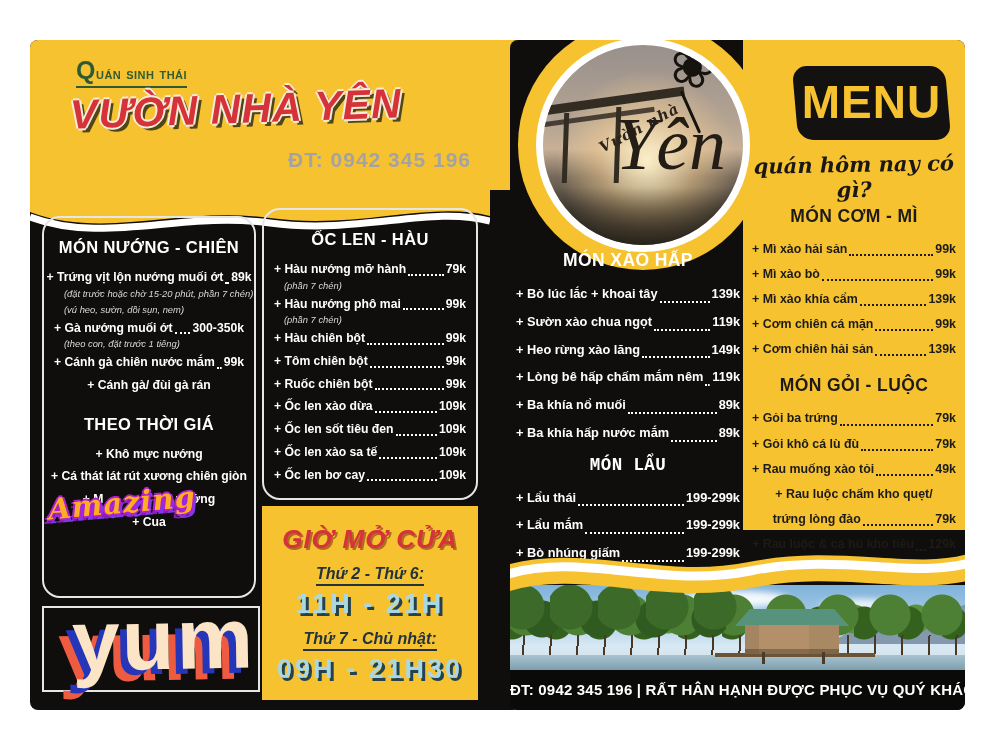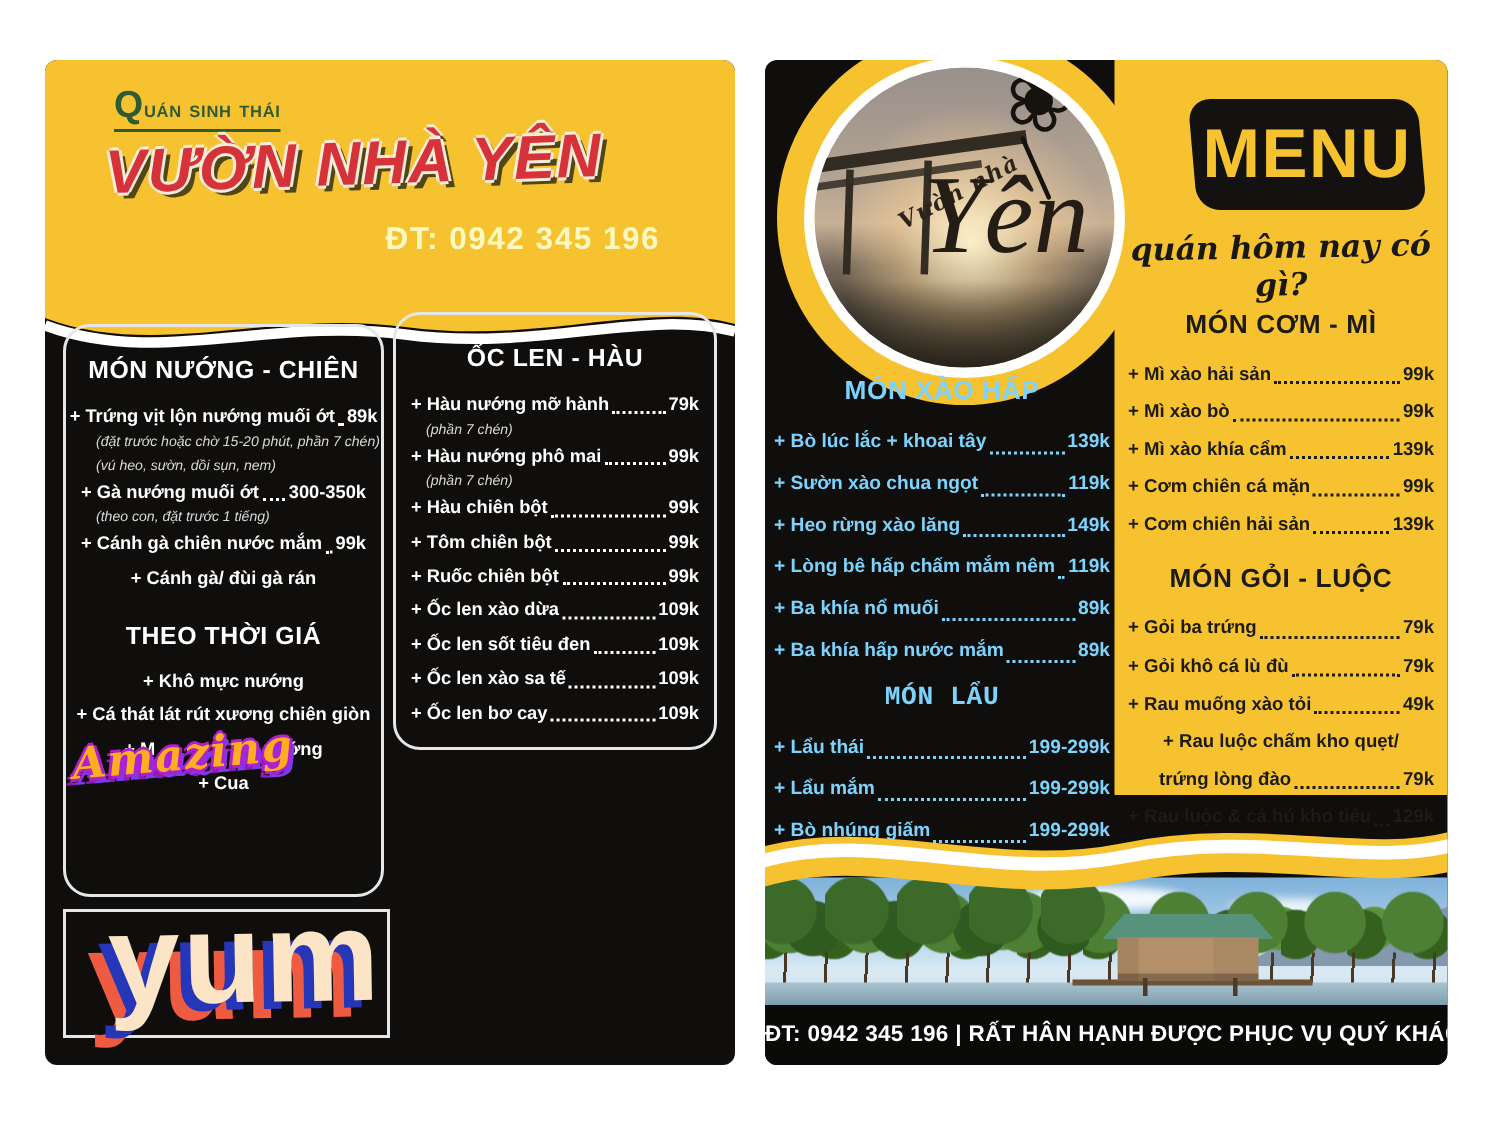--- a/index.html
+++ b/index.html
@@ -1,38 +1,38 @@
 <!DOCTYPE html>
 <html><head>
 <meta charset="utf-8">
 <style>
   html,body{margin:0;padding:0;}
   body{
     width:1000px;height:750px;position:relative;background:#ffffff;
     font-family:"Liberation Sans",sans-serif;overflow:hidden;
   }
   .panel{position:absolute;top:40px;height:670px;background:#0f0e0c;border-radius:8px;overflow:hidden;}
-  #panel-left{left:30px;width:460px;}
+  #panel-left{left:30px;width:460px;padding-left:31px;}
   #panel-right{left:510px;width:455px;}
 
   
   .lp-yellow{position:absolute;top:0;left:0;right:0;height:150px;background:#F7C230;}
   .lp-wave{position:absolute;top:148px;left:0;}
   .lp-tagline{
     position:absolute;left:46px;top:16px;color:#2E5B33;font-weight:800;font-size:16px;
     letter-spacing:.5px;border-bottom:2.5px solid #2E5B33;padding-bottom:1px;
     display:inline-block;font-variant-caps:small-caps;
   }
   .lp-tagline::first-letter{font-size:25px;}
   .lp-title{
     position:absolute;left:40px;top:46px;font-size:41px;font-style:italic;font-weight:900;
     color:#D5323A;letter-spacing:1px;transform:rotate(-2deg);white-space:nowrap;
     text-shadow:2px 0 0 #f6ecd8,-2px 0 0 #f6ecd8,0 2px 0 #f6ecd8,0 -2px 0 #f6ecd8,4px 4px 0 rgba(62,56,22,.9);
   }
-  .lp-phone{position:absolute;right:50px;top:108px;font-size:21px;font-weight:800;color:#fef9c3;letter-spacing:1px;}
+  .lp-phone{position:absolute;right:50px;top:108px;font-size:21px;font-weight:800;color:#a3a3a3;letter-spacing:1px;}
 
   
   .mbox{position:absolute;border:2px solid #e6e6e6;border-radius:18px;color:#ffffff;padding:10px 10px;box-sizing:border-box;}
   .sec-h{font-weight:800;font-size:16.5px;text-align:center;letter-spacing:.4px;margin:10px 0 12px;}
   .mi{margin:0 0 5px;}
   .mi-line{display:flex;align-items:flex-end;line-height:1.45;justify-content:center;}
   .mi-name{white-space:pre;flex:0 0 auto;font-weight:600;}
   .mi-dots{flex:1 1 4px;min-width:4px;border-bottom:2px dotted currentColor;margin:0 2px 3px;}
   .mi-price{flex:0 0 auto;font-weight:700;}
   .mi-note{font-style:italic;font-size:9.4px;color:#d9d9d9;margin:1px 0 4px 10px;white-space:nowrap;}
@@ -103,21 +103,21 @@
   .menu-badge span{
     display:block;transform:skewX(-5deg);color:#F7C230;font-weight:900;font-size:46px;
     letter-spacing:1px;line-height:72px;
   }
   .rp-tagline{
     position:absolute;left:238px;top:112px;width:212px;text-align:center;transform:rotate(-1deg);
     font-family:"DejaVu Serif",serif;font-style:italic;font-weight:700;font-size:21px;color:#191815;
   }
 
   .rp-col{position:absolute;box-sizing:border-box;}
-  #col-dark{left:6px;top:200px;width:224px;color:#7dd3fc;font-size:12.8px;}
+  #col-dark{left:6px;top:200px;width:224px;color:#ffffff;font-size:12.8px;}
   #col-dark .sec-h{font-size:17.5px;letter-spacing:.4px;}
   #col-dark .mi-line{line-height:1.78;}
   #col-dark .sec-h.second{font-family:Liberation Mono, monospace;}
   #col-yellow{left:242px;top:156px;width:204px;color:#1c1b18;font-size:12.4px;}
   #col-yellow .sec-h{font-size:17.5px;letter-spacing:.4px;}
   #col-yellow .mi-line{line-height:1.62;}
   #col-yellow .sec-h.second{margin-top:16px;}
 
   .rp-wave{position:absolute;left:-5px;top:505px;}
 
@@ -332,20 +332,35 @@
           <div class="mi-line">
             <span class="mi-name">+ Ốc len bơ cay</span>
             <span class="mi-dots"></span>
             <span class="mi-price">109k</span>
           </div>
 
         </div>
       </div>
   </div>
 
+  <div class="hours-box">
+    <div class="hours-title">GIỜ MỞ CỬA</div>
+    <div>
+
+        <div>
+          <div><span class="hours-label">Thứ 2 - Thứ 6:</span></div>
+          <div class="hours-time">11H - 21H</div>
+        </div>
+
+        <div>
+          <div><span class="hours-label">Thứ 7 - Chủ nhật:</span></div>
+          <div class="hours-time">09H - 21H30</div>
+        </div>
+      </div>
+  </div>
 
   <div class="yum-box"></div>
   <div class="yum-text">yum</div>
 </div>
 
 <div class="panel" id="panel-right">
   <div class="rp-yellow-col"></div>
   <div class="rp-halo"></div>
 
   <div class="rp-circle">

